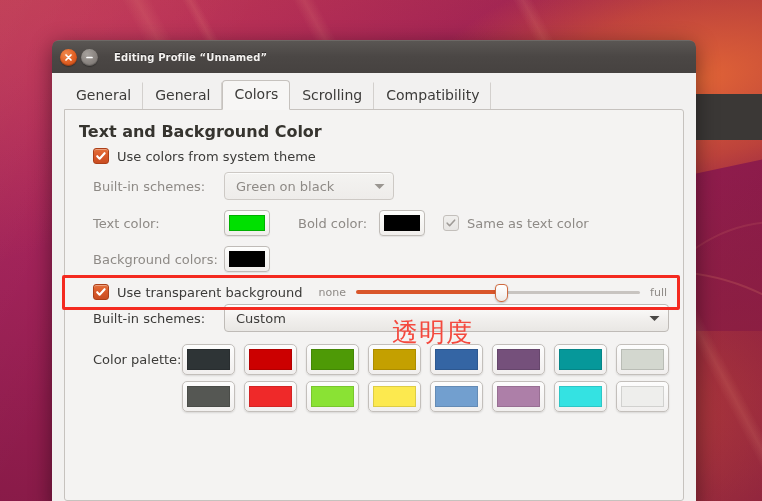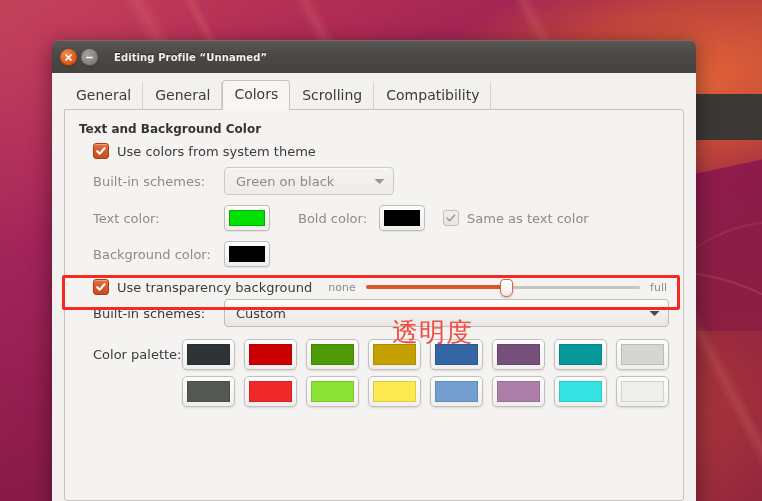--- a/index.html
+++ b/index.html
@@ -155,21 +155,21 @@
     border-radius: 0 3px 3px 3px;
     background: #f4f3f2;
     height: 392px;
     padding: 12px 14px;
     position: relative;
     z-index: 1;
   }
 
   
   .section-title {
-    font-size: 12px;
+    font-size: 16px;
     font-weight: bold;
     color: #36342f;
     margin-bottom: 7px;
   }
   .row {
     display: flex;
     align-items: center;
     margin-bottom: 8px;
     padding-left: 14px;
   }
@@ -403,33 +403,33 @@
         </div>
         <div class="chk disabled-on" style="margin-left:18px;">
           <svg width="12" height="12" viewBox="0 0 12 12">
             <path d="M2.2 6.2 L4.6 8.7 L9.6 3.2" stroke="#9e9a96" stroke-width="1.6" fill="none" stroke-linecap="round" stroke-linejoin="round"></path>
           </svg>
         </div>
         <span class="lbl dim">Same as text color</span>
       </div>
 
       <div class="row" style="margin-bottom:12px;">
-        <span class="lbl dim" style="width:131px;">Background color:</span>
+        <span class="lbl dim" style="width:131px;">Background colors:</span>
         <div class="swatch-btn">
           <div class="sw" style="background:#000000"></div>
         </div>
       </div>
 
       <div class="row" style="margin-bottom:4px; padding-left:14px;">
         <div class="chk on">
           <svg width="12" height="12" viewBox="0 0 12 12">
             <path d="M2.2 6.2 L4.6 8.7 L9.6 3.2" stroke="#ffffff" stroke-width="2.1" fill="none" stroke-linecap="round" stroke-linejoin="round"></path>
           </svg>
         </div>
-        <span class="lbl">Use transparency background</span>
+        <span class="lbl">Use transparent background</span>
 
         <div class="slider-wrap">
           <span class="slider-end">none</span>
           <div class="track">
             <div class="fill" id="slider-fill" style="width: 51%;"></div>
             <div class="rest" id="slider-rest" style="width: 49%;"></div>
             <div class="handle" id="slider-handle" style="left: 51%;"></div>
           </div>
           <span class="slider-end">full</span>
         </div>

